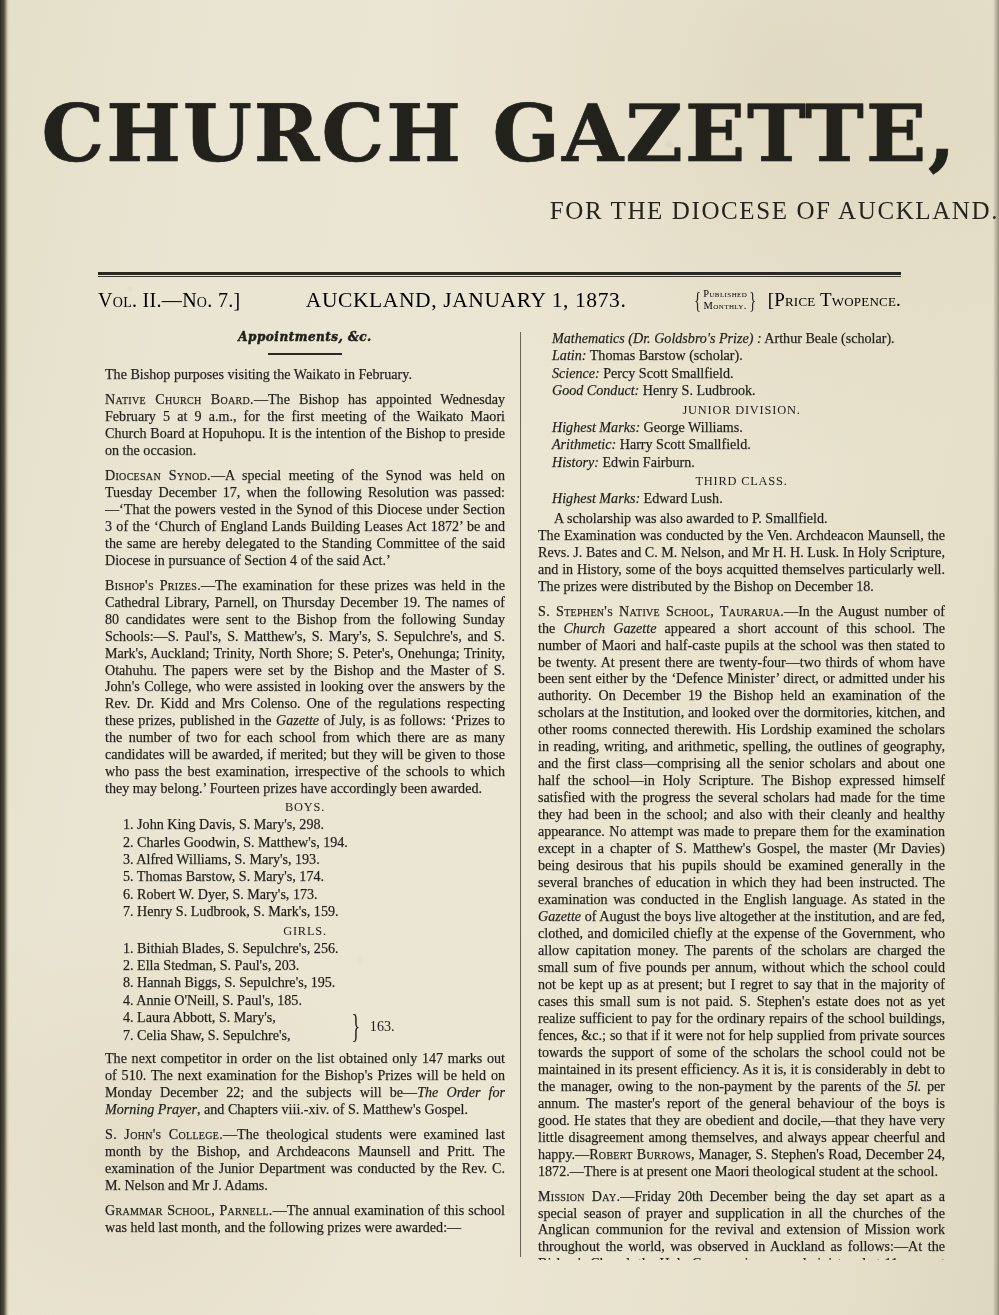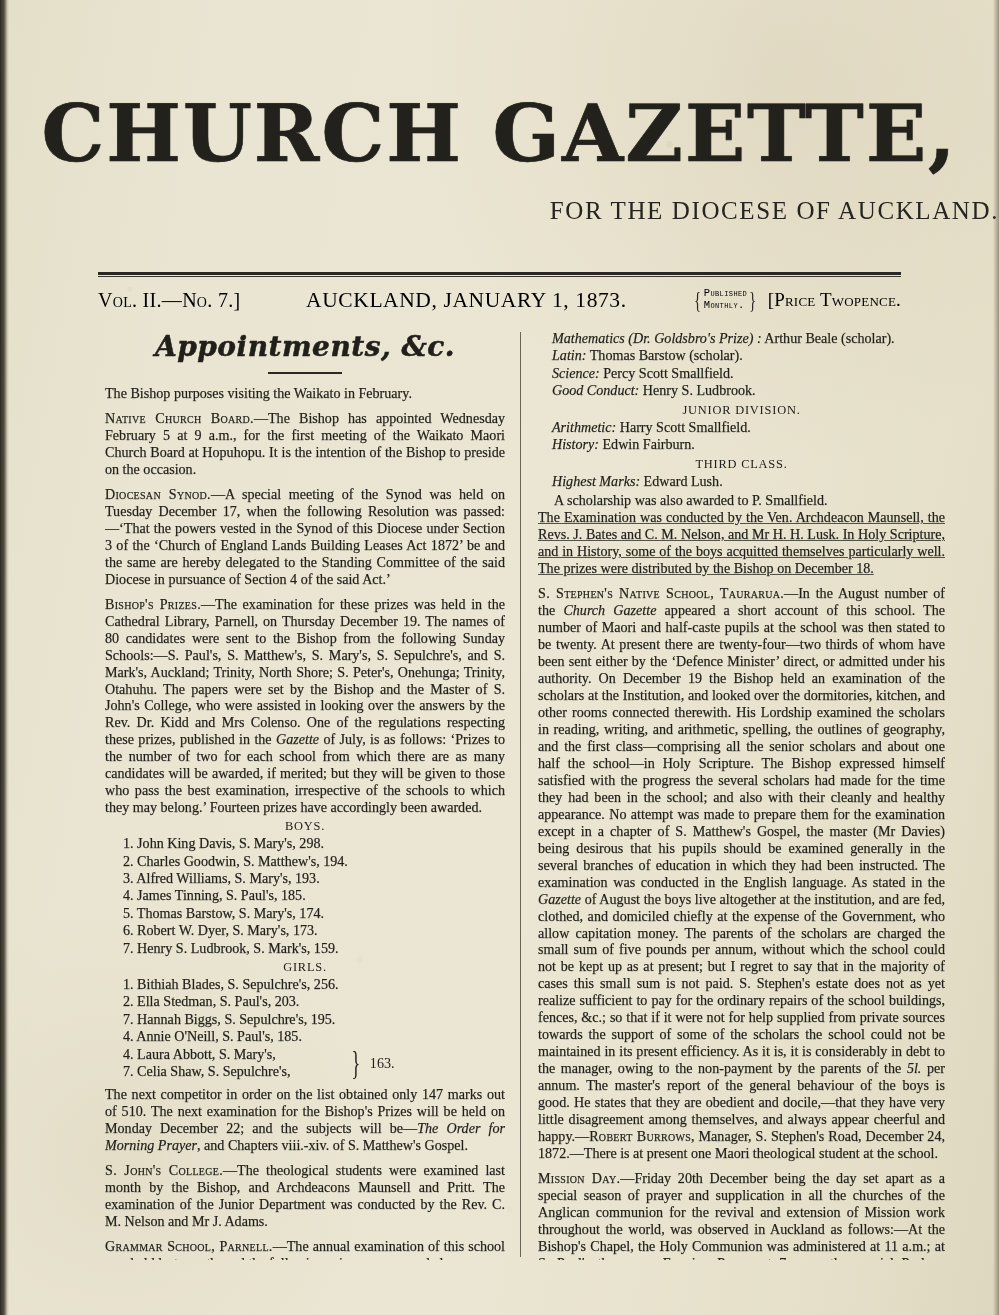--- a/index.html
+++ b/index.html
@@ -140,21 +140,21 @@
     letter-spacing: .4px;
   }
   .brace-box .bracechar {
     font-size: 23px;
     line-height: 1;
     transform: scaleX(.65);
     color: #2b2823;
   }
   .brace-box .bl { margin-right: -1px; }
   .brace-box .br { margin-left: -1px; }
-  .brace-box .inner { padding: 0 1px; font-family: Liberation Mono, monospace; }
+  .brace-box .inner { text-align: center; padding: 0 1px; }
   #price {
     font-size: 19px;
     letter-spacing: .2px;
   }
 
   
   #cols {
     position: absolute;
     top: 330px;
     left: 105px;
@@ -185,31 +185,31 @@
     margin: 0;
     color: #21201b;
     font-size: 14.1px;
     line-height: 1.205;
     text-align: justify;
     text-justify: inter-word;
     -webkit-text-stroke: 0.25px rgba(35,32,26,.75);
   }
   p.body { text-indent: 0; margin-top: 8px; }
   p.body.tight { margin-top: 6px; }
-  p.cont { margin-top: 0; text-decoration: underline; }
+  p.cont { margin-top: 0; }
   .indent { padding-left: 16px; }
   .lead { font-variant: small-caps; letter-spacing: .3px; }
   i, .it { font-style: italic; }
 
   
   #secthead {
     text-align: center;
     font-family: "DejaVu Serif", serif;
     font-weight: 700;
-    font-size: 28px;
+    font-size: 12px;
     letter-spacing: .5px;
     color: #201f1a;
     font-style: italic;
     -webkit-text-stroke: 0.5px #23211c;
   }
   #secthead-rule {
     width: 74px;
     height: 2px;
     background: #2b2823;
     margin: 9px auto 11px auto;
@@ -315,31 +315,30 @@
 
       <p class="body">
         <span class="lead">Bishop's Prizes.</span><span>—The examination for these prizes was held in the Cathedral Library, Parnell, on Thursday December 19. The names of 80 candidates were sent to the Bishop from the following Sunday Schools:—S. Paul's, S. Matthew's, S. Mary's, S. Sepulchre's, and S. Mark's, Auckland; Trinity, North Shore; S. Peter's, Onehunga; Trinity, Otahuhu. The papers were set by the Bishop and the Master of S. John's College, who were assisted in looking over the answers by the Rev. Dr. Kidd and Mrs Colenso. One of the regulations respecting these prizes, published in the </span><i>Gazette</i><span> of July, is as follows: ‘Prizes to the number of two for each school from which there are as many candidates will be awarded, if merited; but they will be given to those who pass the best examination, irrespective of the schools to which they may belong.’ Fourteen prizes have accordingly been awarded.</span>
       </p>
 
       <div class="subhead">BOYS.</div>
       <div class="prizelist">
         <div class="line">1. John King Davis, S. Mary's, 298.</div>
         <div class="line">2. Charles Goodwin, S. Matthew's, 194.</div>
         <div class="line">3. Alfred Williams, S. Mary's, 193.</div>
-        <div class="line">4. James Tinning, S. Paul's, 185.</div>
         <div class="line">5. Thomas Barstow, S. Mary's, 174.</div>
         <div class="line">6. Robert W. Dyer, S. Mary's, 173.</div>
         <div class="line">7. Henry S. Ludbrook, S. Mark's, 159.</div>
       </div>
 
       <div class="subhead">GIRLS.</div>
       <div class="prizelist">
         <div class="line">1. Bithiah Blades, S. Sepulchre's, 256.</div>
         <div class="line">2. Ella Stedman, S. Paul's, 203.</div>
-        <div class="line">7. Hannah Biggs, S. Sepulchre's, 195.</div>
+        <div class="line">8. Hannah Biggs, S. Sepulchre's, 195.</div>
         <div class="line">4. Annie O'Neill, S. Paul's, 185.</div>
         <div class="braced">
           <div class="rows">
             <div class="line">4. Laura Abbott, S. Mary's,</div>
             <div class="line">7. Celia Shaw, S. Sepulchre's,</div>
           </div>
           <div class="brace-pair">
             <span class="bc">}</span>
             <span class="val">163.</span>
           </div>
@@ -362,20 +361,21 @@
 
       <div>
         <div class="line italhead"><i>Mathematics (Dr. Goldsbro's Prize) :</i><span> Arthur Beale (scholar).</span></div>
         <div class="line italhead"><i>Latin:</i><span> Thomas Barstow (scholar).</span></div>
         <div class="line italhead"><i>Science:</i><span> Percy Scott Smallfield.</span></div>
         <div class="line italhead"><i>Good Conduct:</i><span> Henry S. Ludbrook.</span></div>
       </div>
 
       <div class="subhead">JUNIOR DIVISION.</div>
       <div>
+        <div class="line italhead"><i>Highest Marks:</i><span> George Williams.</span></div>
         <div class="line italhead"><i>Arithmetic:</i><span> Harry Scott Smallfield.</span></div>
         <div class="line italhead"><i>History:</i><span> Edwin Fairburn.</span></div>
       </div>
 
       <div class="subhead">THIRD CLASS.</div>
       <div>
         <div class="line italhead"><i>Highest Marks:</i><span> Edward Lush.</span></div>
       </div>
 
       <p class="body tight indent" style="margin-top:2px">A scholarship was also awarded to P. Smallfield.</p>

